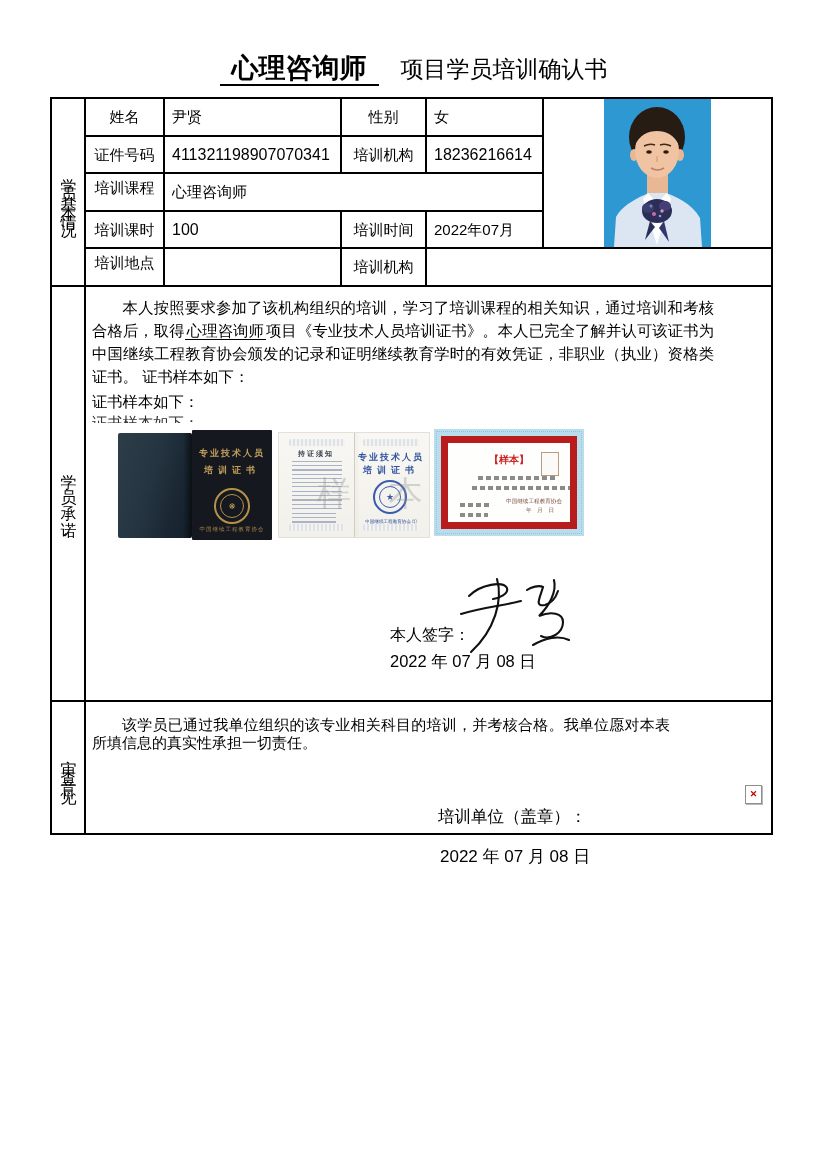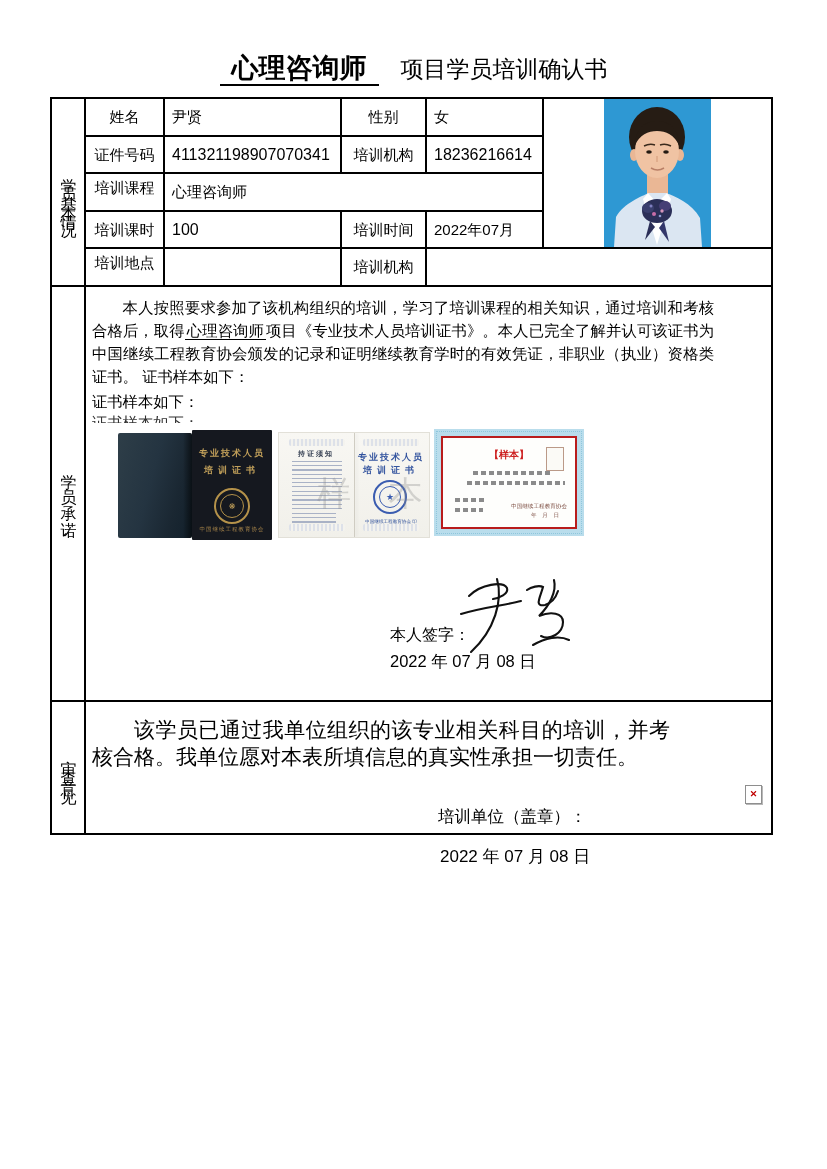--- a/index.html
+++ b/index.html
@@ -41,21 +41,21 @@
   .c3 .it{position:absolute;width:68px;text-align:center;font-weight:bold;color:#32539e;
           font-family:"Liberation Serif",serif;}
   .seal{position:absolute;width:30px;height:30px;border:2px solid #3a5cb0;border-radius:50%;
         display:flex;align-items:center;justify-content:center;}
   .seal .inner{width:20px;height:20px;border:1px solid #3a5cb0;border-radius:50%;color:#3a5cb0;
         display:flex;align-items:center;justify-content:center;font-size:9px;}
   .c3 .ifoot{position:absolute;width:72px;text-align:center;font-size:4.6px;color:#32539e;}
   .wmark{position:absolute;font-size:34px;color:rgba(140,140,140,.33);letter-spacing:14px;white-space:nowrap;}
   .c4{background:#b9ddec;}
   .c4 .paper{position:absolute;left:7px;top:7px;right:7px;bottom:7px;background:#fefefc;
-             border:2px solid #b91c1c;}
+             border:7px solid #b91c1c;}
   .c4 .frame-dots{position:absolute;inset:2px;border:1.5px dotted #8fc6dc;pointer-events:none;}
   .c4 .badge{position:absolute;top:10px;left:0;width:100%;text-align:center;
              font-size:10px;font-weight:bold;color:#cd1f1f;}
   .c4 .pbox{position:absolute;right:11px;top:9px;width:16px;height:22px;border:1px solid #bb9a88;
             background:#fbfaf6;}
   .c4 .sfoot{position:absolute;font-size:5.6px;color:#7a4a3e;white-space:nowrap;}
   .sig-label{position:absolute;font-size:16px;}
   .sig-svg{position:absolute;}
   .bimg{position:absolute;width:15px;height:17px;border:1px solid #8e8e8e;background:#fff;
         box-shadow:1px 1px 0 rgba(0,0,0,.28);display:flex;align-items:center;justify-content:center;}
@@ -202,21 +202,21 @@
       <path d="M42,7 C48,28 40,58 16,80"></path>
       <path d="M72,18 C76,15 84,13 88,15 C85,26 79,35 90,33 C97,31 101,25 103,19"></path>
       <path d="M99,8 C102,20 94,34 84,44 C96,39 108,41 108,50 C108,61 95,69 86,64"></path>
       <path d="M78,73 C90,66 104,63 114,68"></path>
     </g>
   </svg>
   <div class="dtext" style="left:390px;top:651px">2022 年 07 月 08 日</div>
 
   <div class="vlabel" style="left:52px;top:702px;width:32px;height:129px;letter-spacing:10px">审查意见</div>
 
-  <div class="para" style="left:92px;top:716px;width:578px;font-size:21px;line-height:27px">该学员已通过我单位组织的该专业相关科目的培训，并考核合格。我单位愿对本表所填信息的真实性承担一切责任。</div>
+  <div class="para" style="left:92px;top:716px;width:578px;font-size:15px;line-height:18px">该学员已通过我单位组织的该专业相关科目的培训，并考核合格。我单位愿对本表所填信息的真实性承担一切责任。</div>
 
   <div class="bimg" style="left:745px;top:785px">
     <span>✕</span>
   </div>
 
   <div class="dtext" style="left:438px;top:806px">培训单位（盖章）：</div>
 
   <div class="dtext" style="left:440px;top:845px;font-size:17px">2022 年 07 月 08 日</div>
 
 </div>

